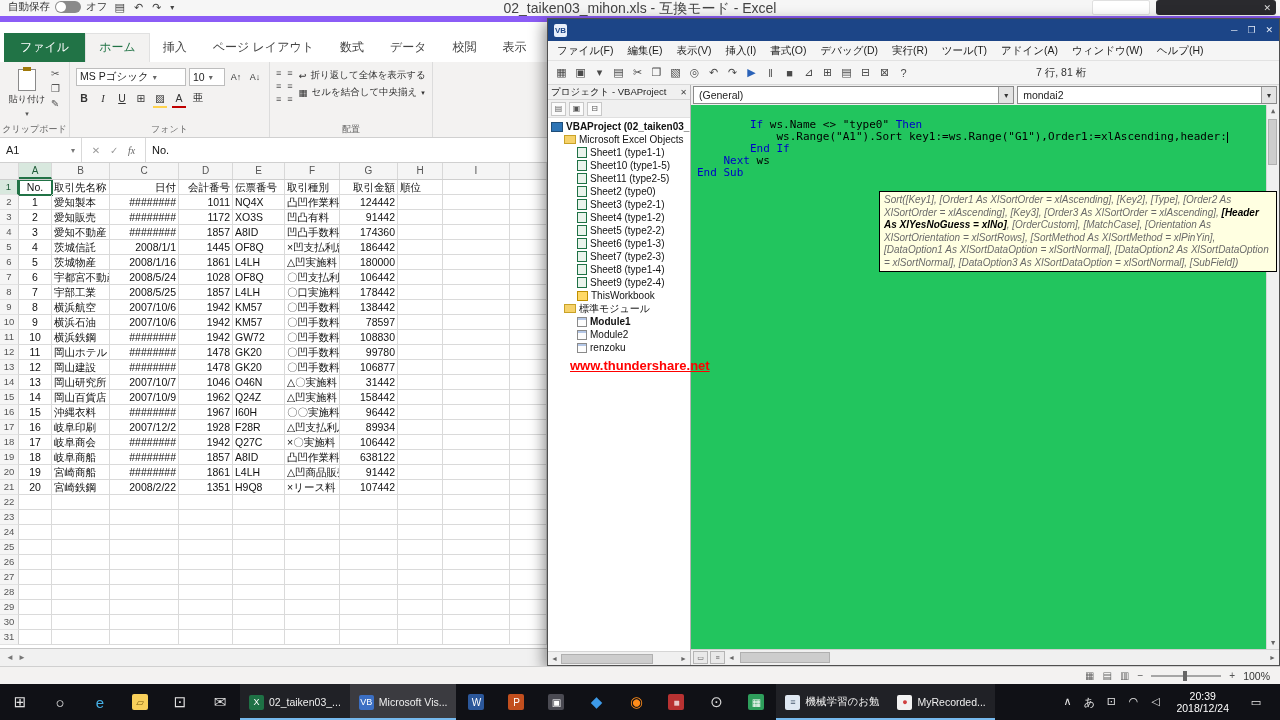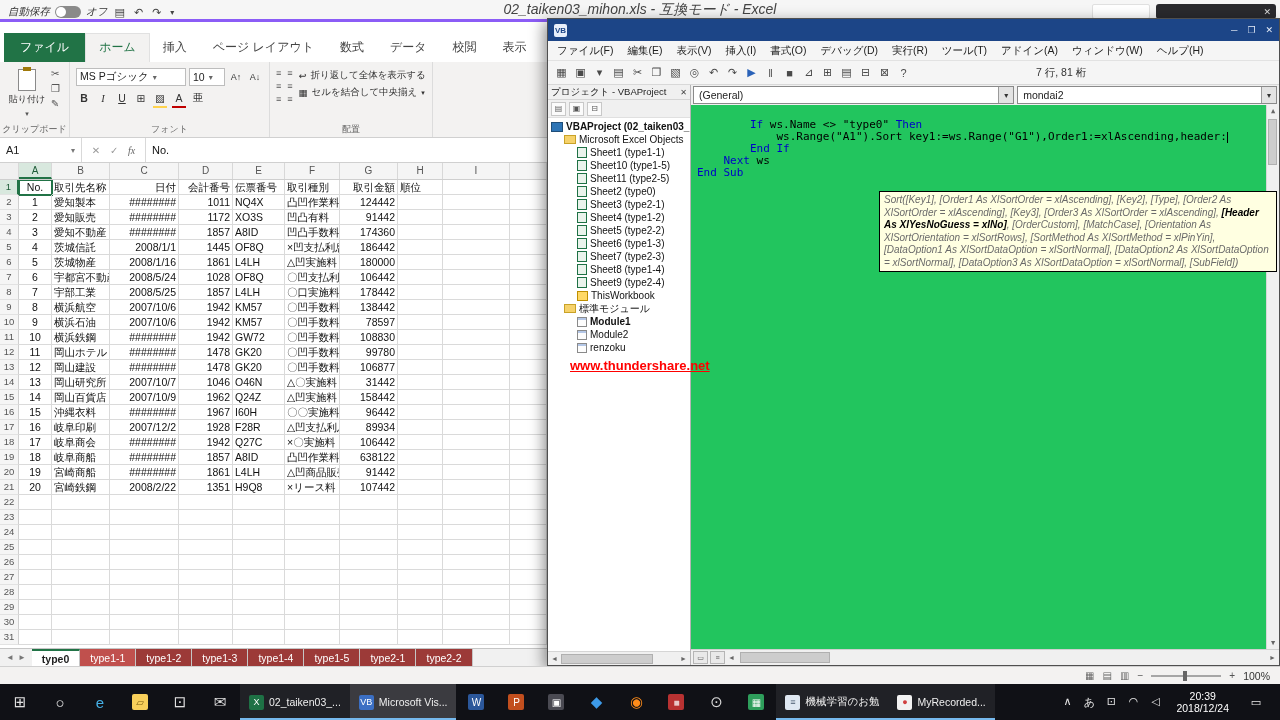--- a/index.html
+++ b/index.html
@@ -1,21 +1,21 @@
 <!DOCTYPE html>
 <html><head>
 <meta charset="utf-8">
 <style>
   * { box-sizing: border-box; margin:0; padding:0; }
   html,body { width:1280px; height:720px; overflow:hidden; }
   body { font-family:"Liberation Sans","DejaVu Sans",sans-serif; background:#d4d4d4; position:relative; font-size:11px; color:#222; }
 
   
   #excel { position:absolute; left:0; top:0; width:1280px; height:684px; background:#fff; z-index:1; }
-  .xl-titlebar { height:22px; background:#f6f6f6; display:flex; align-items:flex-end; position:relative; border-bottom:3px solid #8b5cf6;font-style:italic; }
+  .xl-titlebar { height:22px; background:#f6f6f6; display:flex; align-items:flex-start; position:relative; border-bottom:6px solid #8b5cf6; }
   .qat { display:flex; align-items:center; gap:5px; padding-left:8px; font-size:10.5px; color:#333; }
   .as-pill { width:26px; height:12px; border-radius:7px; background:#8a8a8a; display:inline-flex; align-items:center; padding:1px; }
   .as-dot { width:10px; height:10px; border-radius:50%; background:#fff; }
   .qat-ico { font-size:11px; color:#444; padding:0 2px; cursor:default; }
   .xl-title-text { position:absolute; left:0; right:0; text-align:center; font-size:14px; color:#444; }
   .xl-title-right { margin-left:auto; display:flex; align-items:center; gap:6px; padding-right:4px; z-index:2; }
   .white-box { width:58px; height:15px; background:#fff; border:1px solid #e0e0e0; border-radius:2px; }
   .rec-bar { width:120px; height:15px; background:#2a2a2e; border-radius:3px; display:flex; align-items:center; justify-content:flex-end; padding-right:5px; color:#ddd; font-size:9px; }
 
   .xl-tabrow { height:40px; background:#fff; display:flex; align-items:flex-end; padding-left:4px; }
@@ -694,30 +694,20 @@
           <div class="xcell a-l" data-name="cell-I31" style="width: 67px;"></div>
           <div class="xcell a-l" data-name="cell-J31" style="width: 37px;"></div>
         </div>
       </div>
 
     <div class="xl-sheettabs" data-name="sheet-tab-bar">
       <div class="tabnav">
         <span data-name="sheet-nav-left-icon">◄</span>
         <span data-name="sheet-nav-right-icon">►</span>
       </div>
-      <div style="display:flex" data-name="sheet-tab-strip">
-          <div class="stab stab-active" data-name="sheet-tab-type0">type0</div>
-          <div class="stab stab-colored stab-bright" data-name="sheet-tab-type1-1">type1-1</div>
-          <div class="stab stab-colored" data-name="sheet-tab-type1-2">type1-2</div>
-          <div class="stab stab-colored" data-name="sheet-tab-type1-3">type1-3</div>
-          <div class="stab stab-colored" data-name="sheet-tab-type1-4">type1-4</div>
-          <div class="stab stab-colored" data-name="sheet-tab-type1-5">type1-5</div>
-          <div class="stab stab-colored" data-name="sheet-tab-type2-1">type2-1</div>
-          <div class="stab stab-colored" data-name="sheet-tab-type2-2">type2-2</div>
-        </div>
     </div>
   </div>
 
   <div class="xl-status" data-name="excel-status-bar">
     <div class="status-right">
       <span class="viewico" data-name="normal-view-icon">▦</span>
       <span class="viewico" data-name="page-layout-view-icon">▤</span>
       <span class="viewico" data-name="page-break-view-icon">▥</span>
       <span class="zoomsign" data-name="zoom-out-icon">−</span>
       <span class="zoomtrack" data-name="zoom-slider">

